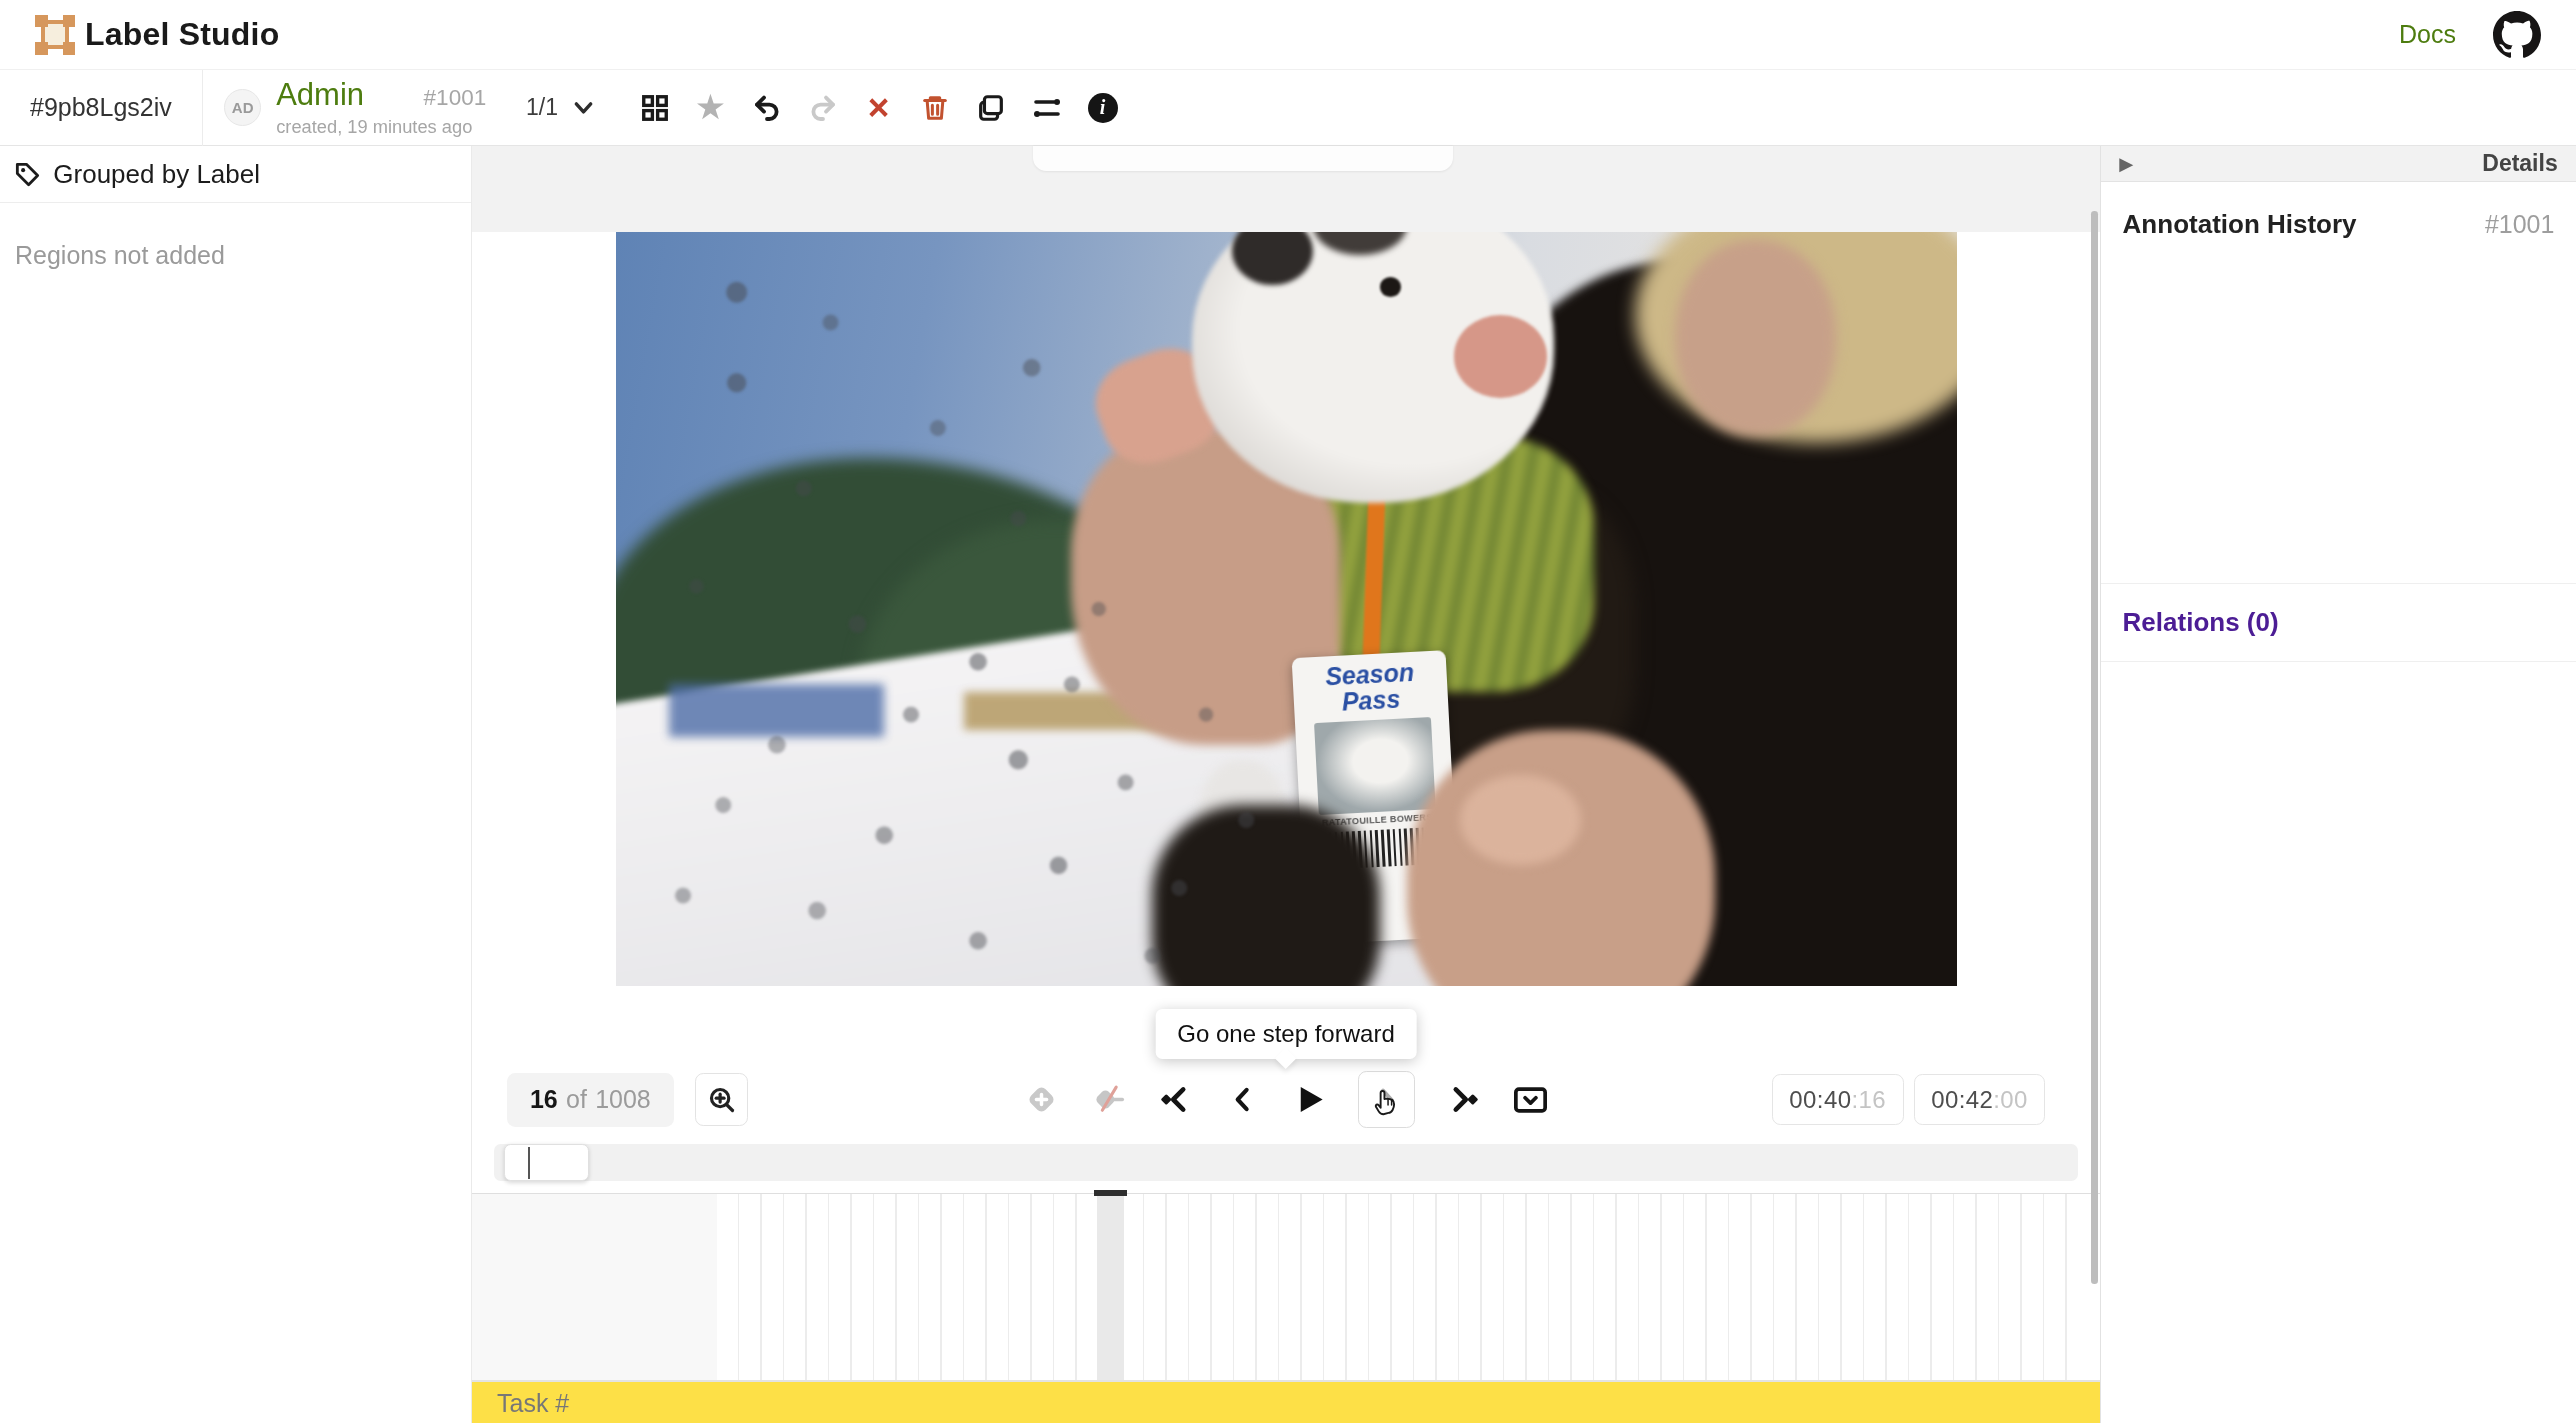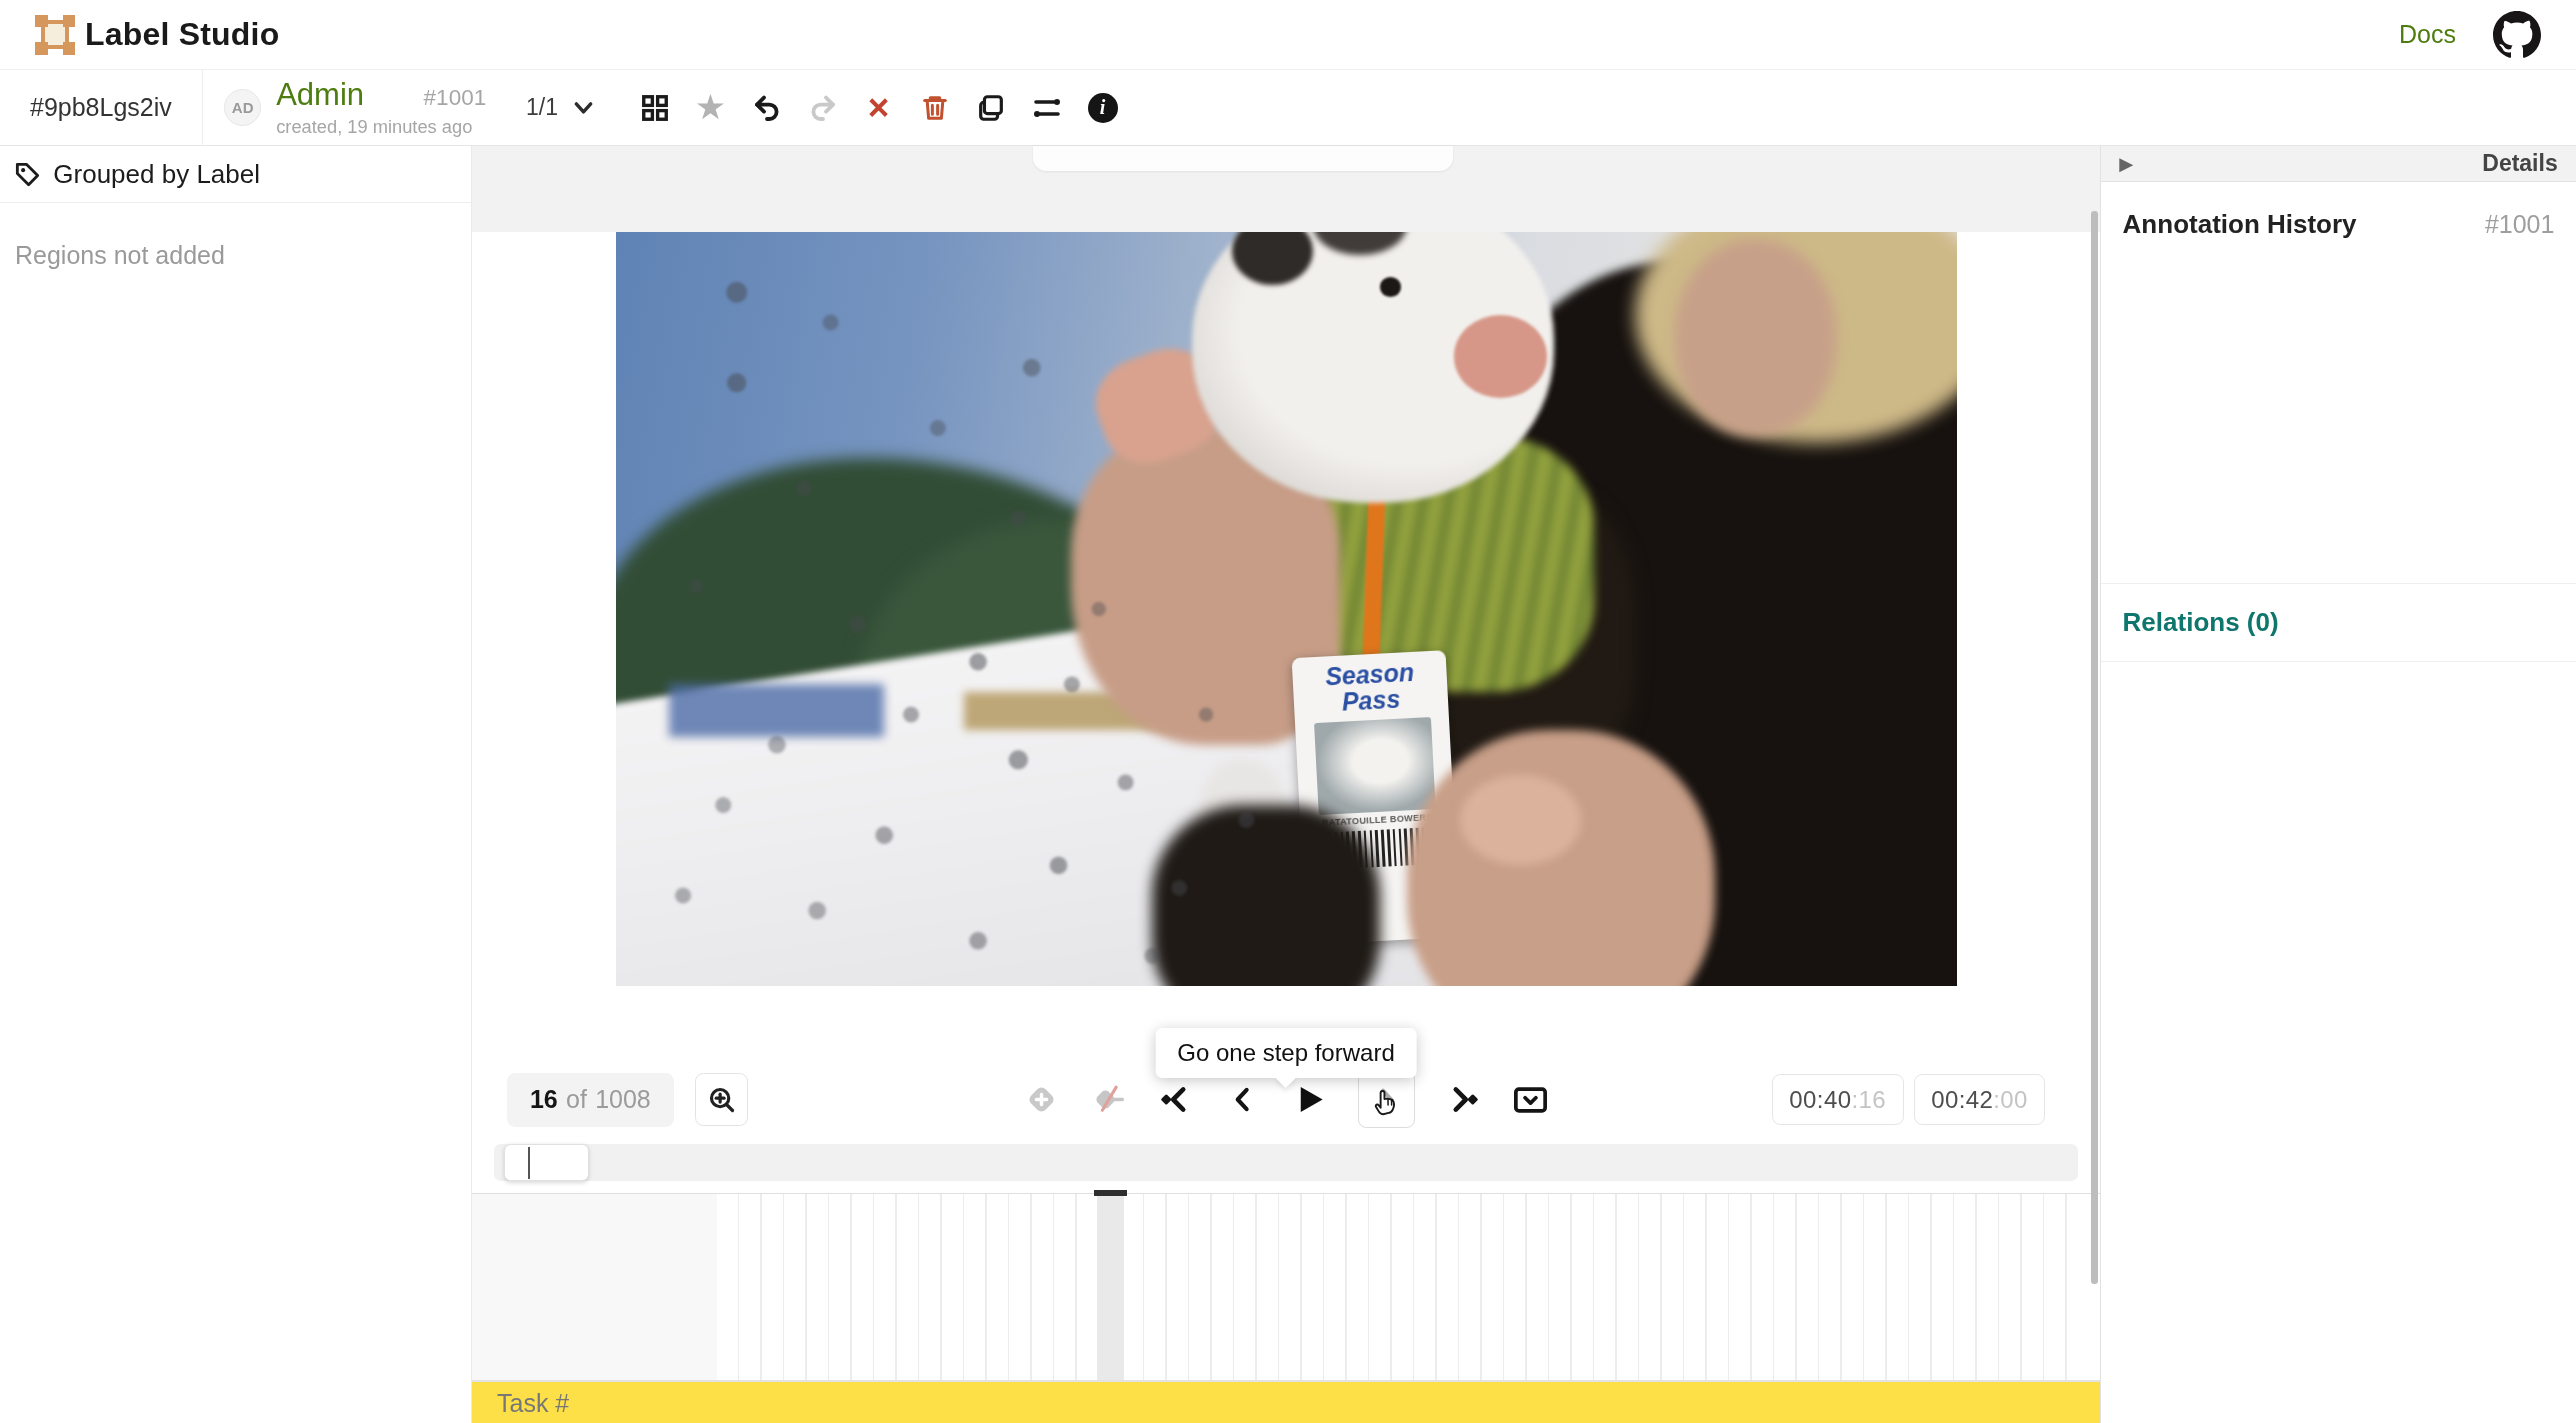--- a/index.html
+++ b/index.html
@@ -75,21 +75,21 @@
   
   .details { width:476px; flex:none; background:#fff; border-left:0.8px solid #e2e2e2;
     display:flex; flex-direction:column; }
   .details .panel-header { padding:0 18.3px; }
   .details-title { margin-left:auto; font-size:23px; font-weight:600; color:#444; }
   .history-row { display:flex; align-items:baseline; padding:27px 21.6px 25px; cursor:pointer; }
   .history-title { font-size:26px; font-weight:700; color:#222; }
   .history-id { margin-left:auto; font-size:25px; color:#9e9e9e; }
   .relations-row { margin-top:318px; border-top:0.8px solid #efefef; border-bottom:0.8px solid #efefef;
     padding:23px 21.6px; cursor:pointer; }
-  .relations-title { font-size:26px; font-weight:700; color:#0f766e; }
+  .relations-title { font-size:26px; font-weight:700; color:#4c1d95; }
 
   
   .main { flex:1; min-width:0; background:#fff; position:relative;
     display:flex; flex-direction:column; }
   .gray-strip { height:86px; flex:none; background:#f2f2f2; position:relative; }
   .white-peek { position:absolute; left:561px; top:0; width:420px; height:25px;
     background:#fdfdfd; border-radius:0 0 13.3px 13.3px; box-shadow:0 0.8px 2.5px rgba(0,0,0,.07); }
 
   
   .video-wrap { height:754px; flex:none; display:flex; justify-content:center; }
@@ -172,21 +172,21 @@
     radial-gradient(circle at 44% 64%, rgba(70,72,78,.4) 0 6.7px, rgba(70,72,78,0) 7.5px),
     radial-gradient(circle at 36% 50%, rgba(70,72,78,.4) 0 6.7px, rgba(70,72,78,0) 7.5px),
     radial-gradient(circle at 30% 38%, rgba(70,72,78,.45) 0 7.5px, rgba(70,72,78,0) 8.3px),
     radial-gradient(circle at 24% 26%, rgba(70,72,78,.4) 0 7.5px, rgba(70,72,78,0) 8.3px),
     radial-gradient(circle at 31% 18%, rgba(70,72,78,.45) 0 8.3px, rgba(70,72,78,0) 9.1px),
     radial-gradient(circle at 9% 8%, rgba(70,72,78,.5) 0 10px, rgba(70,72,78,0) 10.8px),
     radial-gradient(circle at 16% 12%, rgba(70,72,78,.4) 0 7.5px, rgba(70,72,78,0) 8.3px),
     radial-gradient(circle at 5% 88%, rgba(70,72,78,.4) 0 7.5px, rgba(70,72,78,0) 8.3px); }
 
   
-  .tooltip { position:absolute; left:50%; top:882px; transform:translateX(-50%);
+  .tooltip { position:absolute; left:50%; top:863px; transform:translateX(-50%);
     background:#fff; border-radius:6.7px; box-shadow:0 2.5px 13.3px rgba(0,0,0,.22);
     padding:10.8px 21.6px; font-size:24px; color:#111; white-space:nowrap; z-index:20; }
   .tooltip:after { content:""; position:absolute; left:50%; bottom:-7.5px;
     transform:translateX(-50%) rotate(45deg); width:15px; height:15px; background:#fff;
     box-shadow:2.5px 2.5px 5px rgba(0,0,0,.08); }
 
   
   .controls { height:83px; flex:none; display:flex; align-items:center;
     position:relative; padding:0 21.6px; margin-top:72px; }
   .frames-box { background:#f3f3f3; border-radius:8.3px; padding:12.5px 23px;

